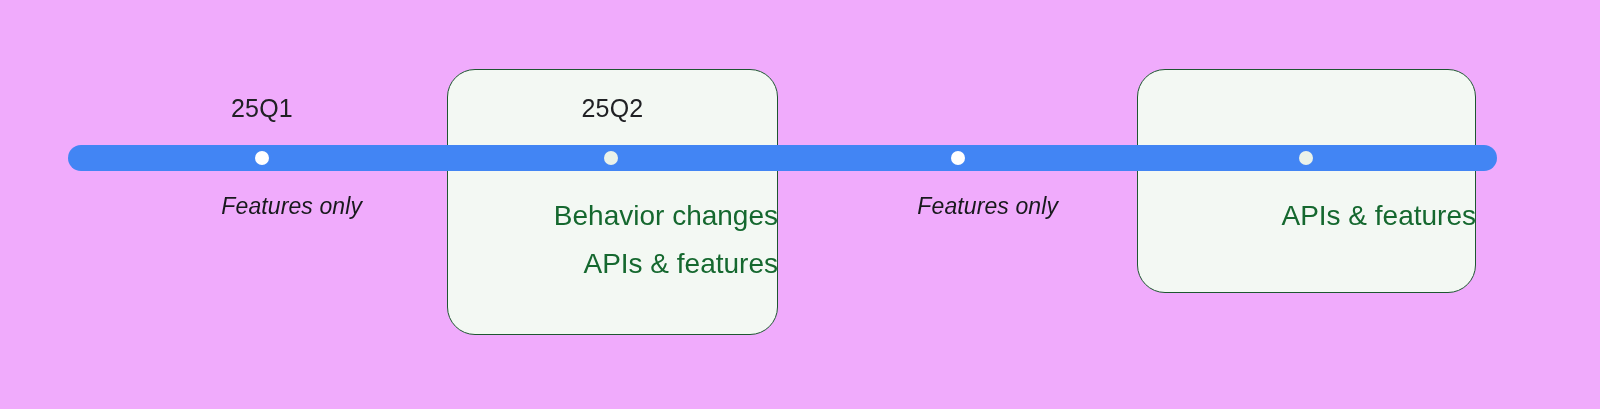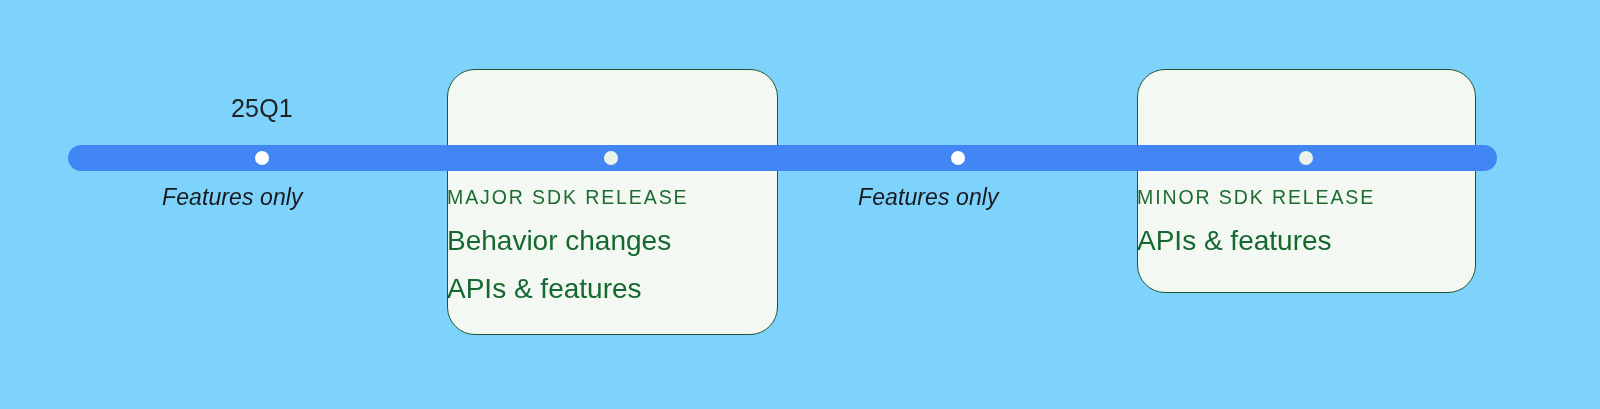--- a/index.html
+++ b/index.html
@@ -9,21 +9,21 @@
   }
   body {
     font-family: "Liberation Sans", sans-serif;
     -webkit-font-smoothing: antialiased;
   }
 
   #timeline-canvas {
     position: relative;
     width: 1600px;
     height: 409px;
-    background: #7dd3fc;
+    background: #f0abfc;
     overflow: hidden;
   }
 
   
   .phase-box {
     position: absolute;
     box-sizing: border-box;
     background: #f3f8f3;
     border: 1.5px solid #1e5631;
     border-radius: 28px;
@@ -77,23 +77,23 @@
     width: 100%;
     text-align: center;
     font-size: 25px;
     line-height: 32px;
     color: #202124;
     letter-spacing: 0.2px;
   }
 
   .caption-stack {
     position: absolute;
-    top: 180px;
+    top: 189px;
     width: 100%;
-    text-align: left;
+    text-align: right;
   }
 
   .caption-italic {
     font-size: 23px;
     line-height: 34px;
     font-style: italic;
     color: #18191c;
     letter-spacing: 0.1px;
   }
 
@@ -130,33 +130,32 @@
   <div class="milestone-dot inbox" style="left:1299px"></div>
 
   <div class="quarter-col" style="left:162px; width:200px;">
     <div class="quarter-label">25Q1</div>
     <div class="caption-stack">
       <div class="caption-italic">Features only</div>
     </div>
   </div>
 
   <div class="quarter-col" style="left:447px; width:331px;">
+    <div class="quarter-label">25Q2</div>
     <div class="caption-stack">
-      <div class="caption-heading">MAJOR SDK RELEASE</div>
       <div class="caption-body">Behavior changes</div>
       <div class="caption-body">APIs &amp; features</div>
     </div>
   </div>
 
   <div class="quarter-col" style="left:858px; width:200px;">
     <div class="caption-stack">
       <div class="caption-italic">Features only</div>
     </div>
   </div>
 
   <div class="quarter-col" style="left:1137px; width:339px;">
     <div class="caption-stack">
-      <div class="caption-heading">MINOR SDK RELEASE</div>
       <div class="caption-body">APIs &amp; features</div>
     </div>
   </div>
 
 </div>
 
 </body></html>

